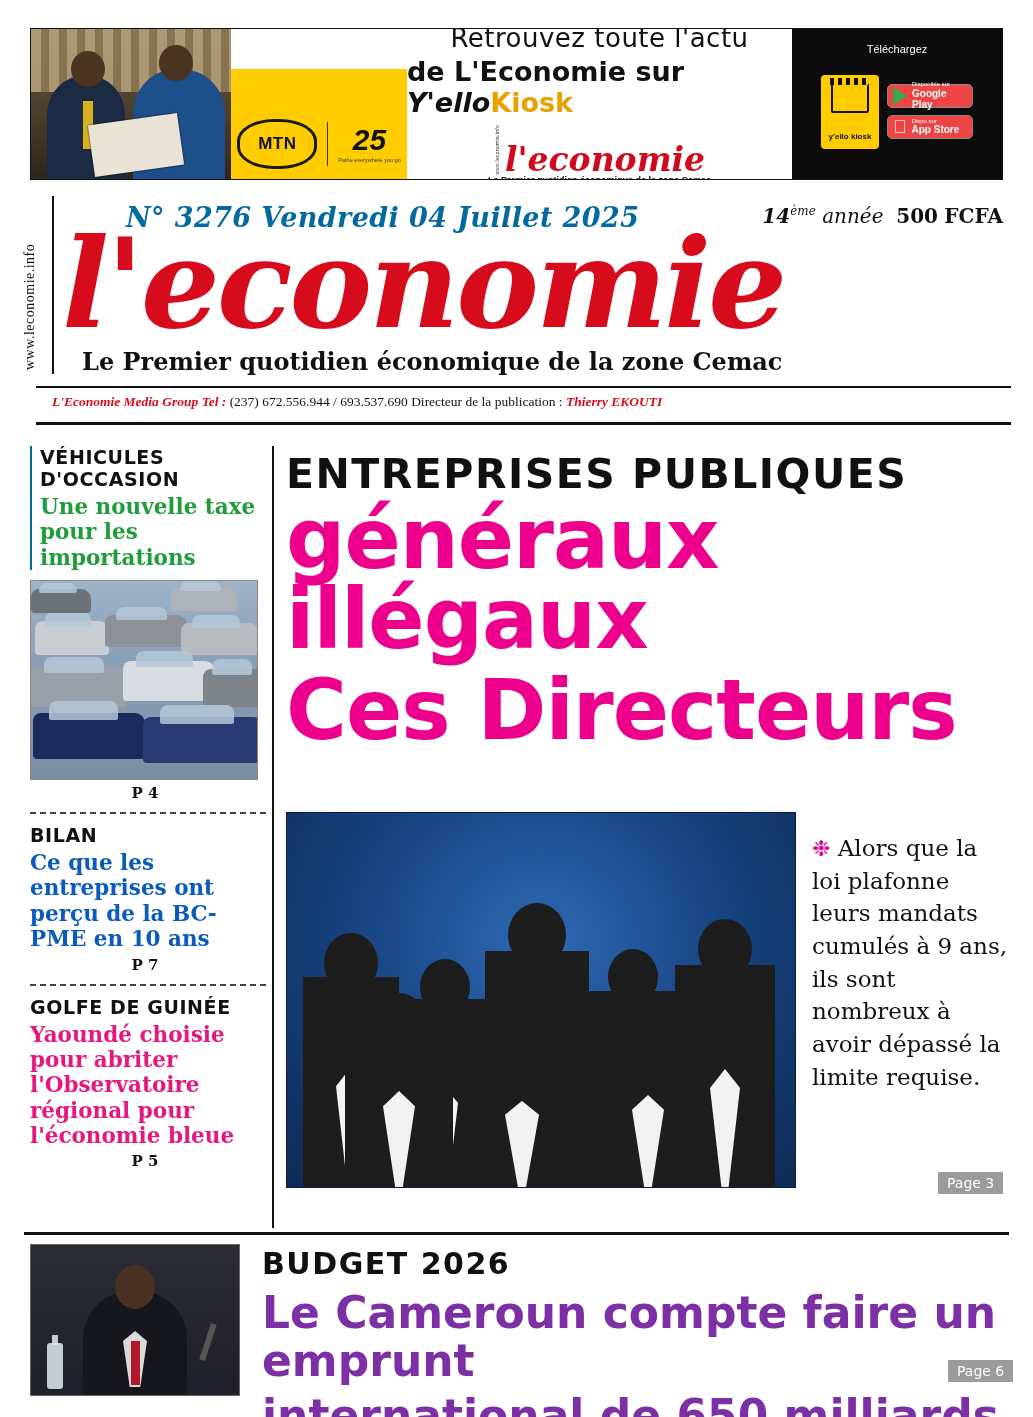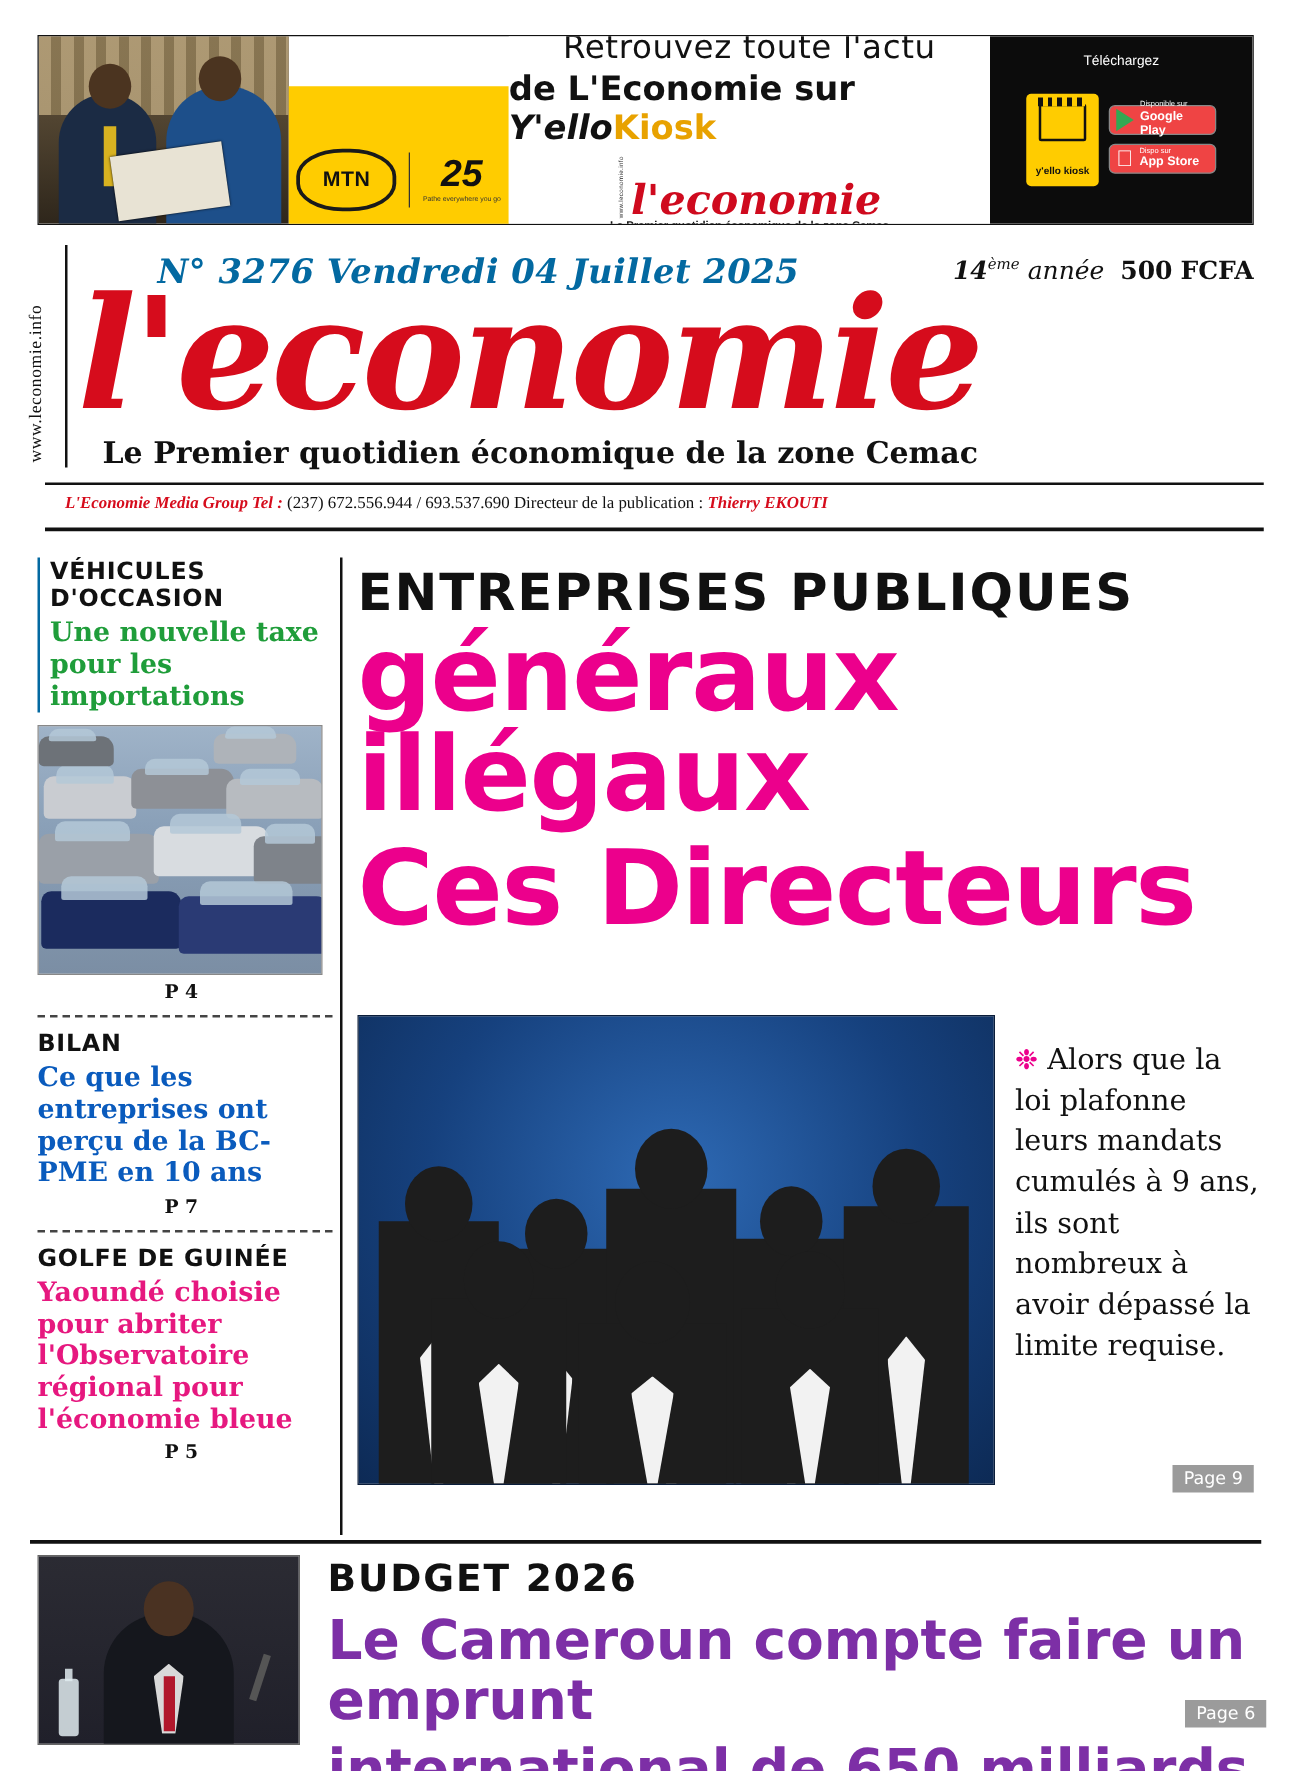--- a/index.html
+++ b/index.html
@@ -674,21 +674,21 @@
     <div class="sil" style="left:306px; width:110px; height:140px;">
       <div class="head" style="width:56px;height:62px;top:-46px;"></div>
       <div class="shirt" style="width:32px;height:92px;bottom:0;clip-path:polygon(50% 0,100% 16%,62% 100%,38% 100%,0 16%);"></div>
     </div>
   </div>
 
   <div class="side-note">
     <span class="bullet">❉</span>
     <span>Alors que la loi plafonne leurs mandats cumulés à 9 ans, ils sont nombreux à avoir dépassé la limite requise.</span>
   </div>
-  <div class="page-badge" id="page3-badge">Page 9</div>
+  <div class="page-badge" id="page3-badge">Page 3</div>
 
   <div class="hr-bottom"></div>
 
   <div class="photo-budget">
     <div class="pb-bottle"></div>
     <div class="pb-person"></div>
     <div class="pb-head"></div>
     <div class="pb-shirt"></div>
     <div class="pb-tie"></div>
     <div class="pb-mic"></div>

